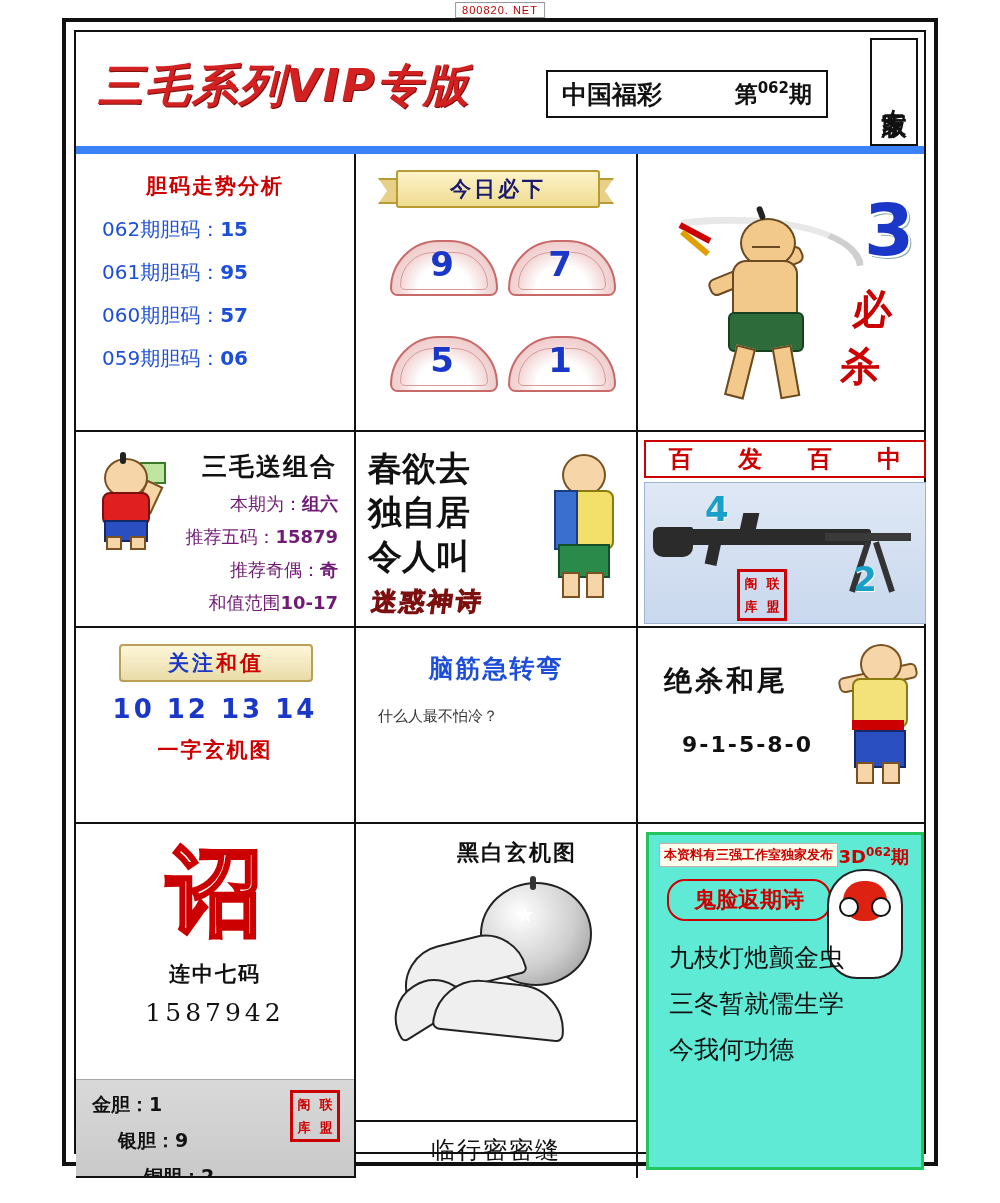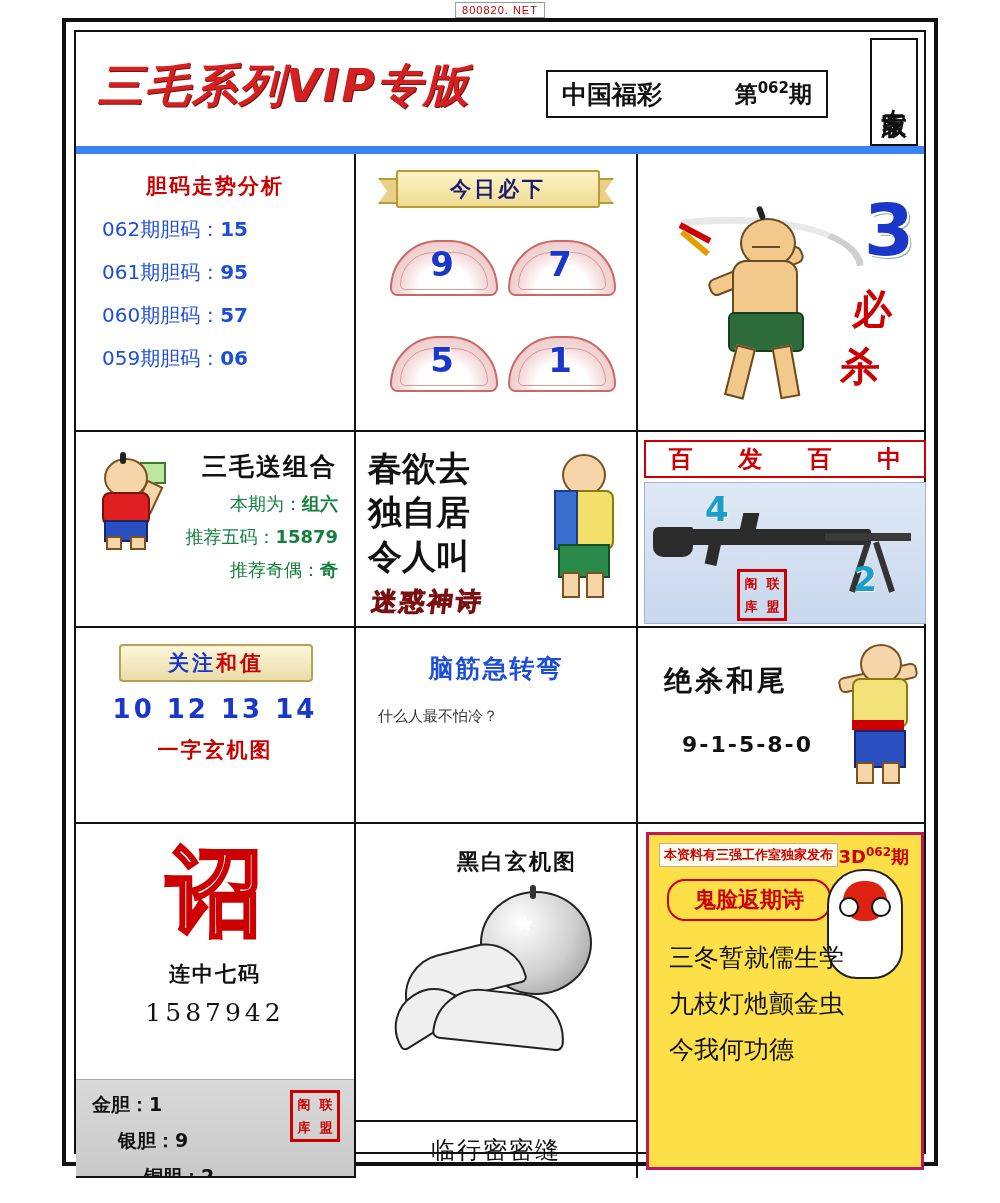--- a/index.html
+++ b/index.html
@@ -75,21 +75,21 @@
   .m-tassel{position:absolute;left:12px;top:30px;width:34px;height:6px;background:#c00;transform:rotate(28deg);}
   .m-tassel2{position:absolute;left:12px;top:40px;width:34px;height:6px;background:#e0a000;transform:rotate(40deg);}
 
   
   #row2{top:400px;height:196px;}
   #c-zuhe{left:0;width:278px;padding-left:40px;}
   #c-poem{left:278px;width:282px;}
   #c-baifa{left:560px;width:296px;}
 
   .zuhe-title{margin:18px 0 0 86px;font-size:25px;font-weight:bold;color:#111;font-family:"DejaVu Sans",serif;letter-spacing:2px;}
-  .zuhe-line{text-align:right;padding-right:16px;font-size:18px;margin-top:9px;font-family:"DejaVu Sans",serif;color:#15803d;}
+  .zuhe-line{text-align:right;padding-right:16px;font-size:18px;margin-top:9px;font-family:"DejaVu Sans",serif;color:#701a75;}
   .zuhe-line b{font-weight:bold;}
   .kid{position:absolute;left:10px;top:26px;width:74px;height:86px;}
   .k-head{position:absolute;left:18px;top:0;width:40px;height:36px;border-radius:50%;background:#f6d6a8;border:2px solid #7a5222;}
   .k-hair{position:absolute;left:34px;top:-6px;width:6px;height:12px;background:#222;border-radius:3px;}
   .k-body{position:absolute;left:16px;top:34px;width:44px;height:30px;background:#e02020;border:2px solid #7a1010;border-radius:8px;}
   .k-pants{position:absolute;left:18px;top:62px;width:40px;height:18px;background:#2a4fc0;border:2px solid #14286a;}
   .k-leg{position:absolute;top:78px;width:12px;height:10px;background:#f6d6a8;border:2px solid #7a5222;}
   .k-leg.l{left:20px;}
   .k-leg.r{left:44px;}
   .k-arm{position:absolute;left:54px;top:24px;width:14px;height:26px;background:#f6d6a8;border:2px solid #7a5222;transform:rotate(25deg);}
@@ -163,35 +163,35 @@
      font-size:96px;font-weight:bold;color:#fff;-webkit-text-stroke:3px #c00;font-family:"DejaVu Sans",serif;}
   .xj-sub{text-align:center;font-size:21px;font-weight:bold;margin-top:6px;font-family:"DejaVu Sans",serif;color:#111;letter-spacing:2px;}
   .xj-nums{text-align:center;font-size:25px;margin-top:10px;font-family:"DejaVu Serif",serif;color:#111;letter-spacing:4px;}
   .dan-box{position:absolute;left:0;bottom:0;width:100%;height:96px;background:linear-gradient(#d9d9d9,#c9c9c9);border-top:1px solid #aaa;}
   .dan-line{text-align:left;font-size:19px;font-weight:bold;font-family:"DejaVu Sans",serif;color:#111;}
   .dan-line.a{margin:12px 0 0 16px;}
   .dan-line.b{margin:10px 0 0 42px;}
   .dan-line.c{margin:10px 0 0 68px;}
   .stamp-dan{position:absolute;right:14px;top:10px;}
 
-  .hb-title{text-align:center;font-size:22px;font-weight:bold;margin-top:23px;font-family:"DejaVu Sans",serif;color:#111;letter-spacing:2px;padding-left:42px;}
+  .hb-title{text-align:center;font-size:22px;font-weight:bold;margin-top:14px;font-family:"DejaVu Sans",serif;color:#111;letter-spacing:2px;padding-left:42px;}
   .fruit{position:relative;margin:10px auto 0;width:240px;height:170px;}
   .fr-whole{position:absolute;left:104px;top:4px;width:108px;height:100px;border-radius:50%;
       background:radial-gradient(circle at 35% 30%,#fff 0%,#cfcfcf 55%,#8d8d8d 100%);border:2px solid #222;}
   .fr-stem{position:absolute;left:154px;top:-2px;width:6px;height:14px;background:#333;border-radius:3px;}
   .fr-star{position:absolute;left:140px;top:28px;width:18px;height:18px;background:#fff;
       clip-path:polygon(50% 0,61% 35%,98% 35%,68% 57%,79% 91%,50% 70%,21% 91%,32% 57%,2% 35%,39% 35%);}
   .fr-slice{position:absolute;border:2px solid #222;background:#efefef;}
   .fr-s1{left:24px;top:62px;width:120px;height:44px;border-radius:60px 60px 8px 8px;transform:rotate(-14deg);}
   .fr-s2{left:58px;top:104px;width:128px;height:50px;border-radius:64px 64px 10px 10px;transform:rotate(6deg);}
   .fr-s3{left:10px;top:104px;width:74px;height:40px;border-radius:40px 40px 6px 6px;transform:rotate(-32deg);}
   .hb-bottom{position:absolute;left:0;bottom:0;width:100%;height:56px;border-top:2px solid #111;
      display:flex;align-items:center;justify-content:center;font-size:24px;font-family:"DejaVu Sans",serif;color:#111;letter-spacing:2px;}
 
-  .gl-frame{position:absolute;left:8px;top:8px;right:8px;bottom:8px;border:3px solid #be185d;background:#fde047;}
+  .gl-frame{position:absolute;left:8px;top:8px;right:8px;bottom:8px;border:3px solid #22c55e;background:#5eead4;}
   .gl-note{position:absolute;left:10px;top:8px;font-size:13px;font-weight:bold;color:#c00;background:#ffe;border:1px solid #caa;padding:2px 4px;font-family:"DejaVu Sans",serif;}
   .gl-3d{position:absolute;right:12px;top:10px;font-size:18px;font-weight:bold;color:#c00;font-family:"DejaVu Sans",serif;}
   .gl-3d sup{font-size:12px;}
   .gl-title{position:absolute;left:18px;top:44px;width:160px;height:38px;border:2px solid #c00;border-radius:18px;
      display:flex;align-items:center;justify-content:center;font-size:22px;font-weight:bold;color:#c00;font-family:"DejaVu Sans",serif;}
   .mask{position:absolute;right:18px;top:34px;width:72px;height:106px;background:#fff;border:2px solid #222;border-radius:36px 36px 30px 30px;}
   .mask:before{content:"";position:absolute;left:14px;top:10px;right:14px;height:40px;background:#d21;border-radius:20px;}
   .mask-eye{position:absolute;top:26px;width:16px;height:16px;border-radius:50%;background:#fff;border:2px solid #111;}
   .mask-eye.l{left:10px;} .mask-eye.r{right:10px;}
   .gl-poem{position:absolute;left:20px;top:100px;font-size:25px;line-height:46px;color:#111;font-family:"DejaVu Sans",serif;}
@@ -281,20 +281,21 @@
           <div class="k-hair"></div>
           <div class="k-body"></div>
           <div class="k-pants"></div>
           <div class="k-leg l"></div>
           <div class="k-leg r"></div>
         </div>
         <div class="zuhe-title">三毛送组合</div>
         <div class="zuhe-line"><span>本期为：</span><b>组六</b></div>
         <div class="zuhe-line"><span>推荐五码：</span><b>15879</b></div>
         <div class="zuhe-line"><span>推荐奇偶：</span><b>奇</b></div>
+        <div class="zuhe-line"><span>和值范围</span><b>10-17</b></div>
       </div>
 
       <div class="cell bl" id="c-poem">
         <div class="poem">
           <div>春欲去</div>
           <div>独自居</div>
           <div>令人叫</div>
         </div>
         <div class="monk">
           <div class="mo-head"></div>
@@ -401,22 +402,22 @@
       <div class="cell bl" id="c-guilian">
         <div class="gl-frame">
           <div class="gl-note">本资料有三强工作室独家发布</div>
           <div class="gl-3d"><span>3D</span><sup>062</sup><span>期</span></div>
           <div class="gl-title">鬼脸返期诗</div>
           <div class="mask">
             <div class="mask-eye l"></div>
             <div class="mask-eye r"></div>
           </div>
           <div class="gl-poem">
+            <div>九枝灯灺颤金虫</div>
             <div>三冬暂就儒生学</div>
-            <div>九枝灯灺颤金虫</div>
             <div>今我何功德</div>
           </div>
         </div>
       </div>
     </div>
 
   </div>
 </div>
 
 </body></html>

